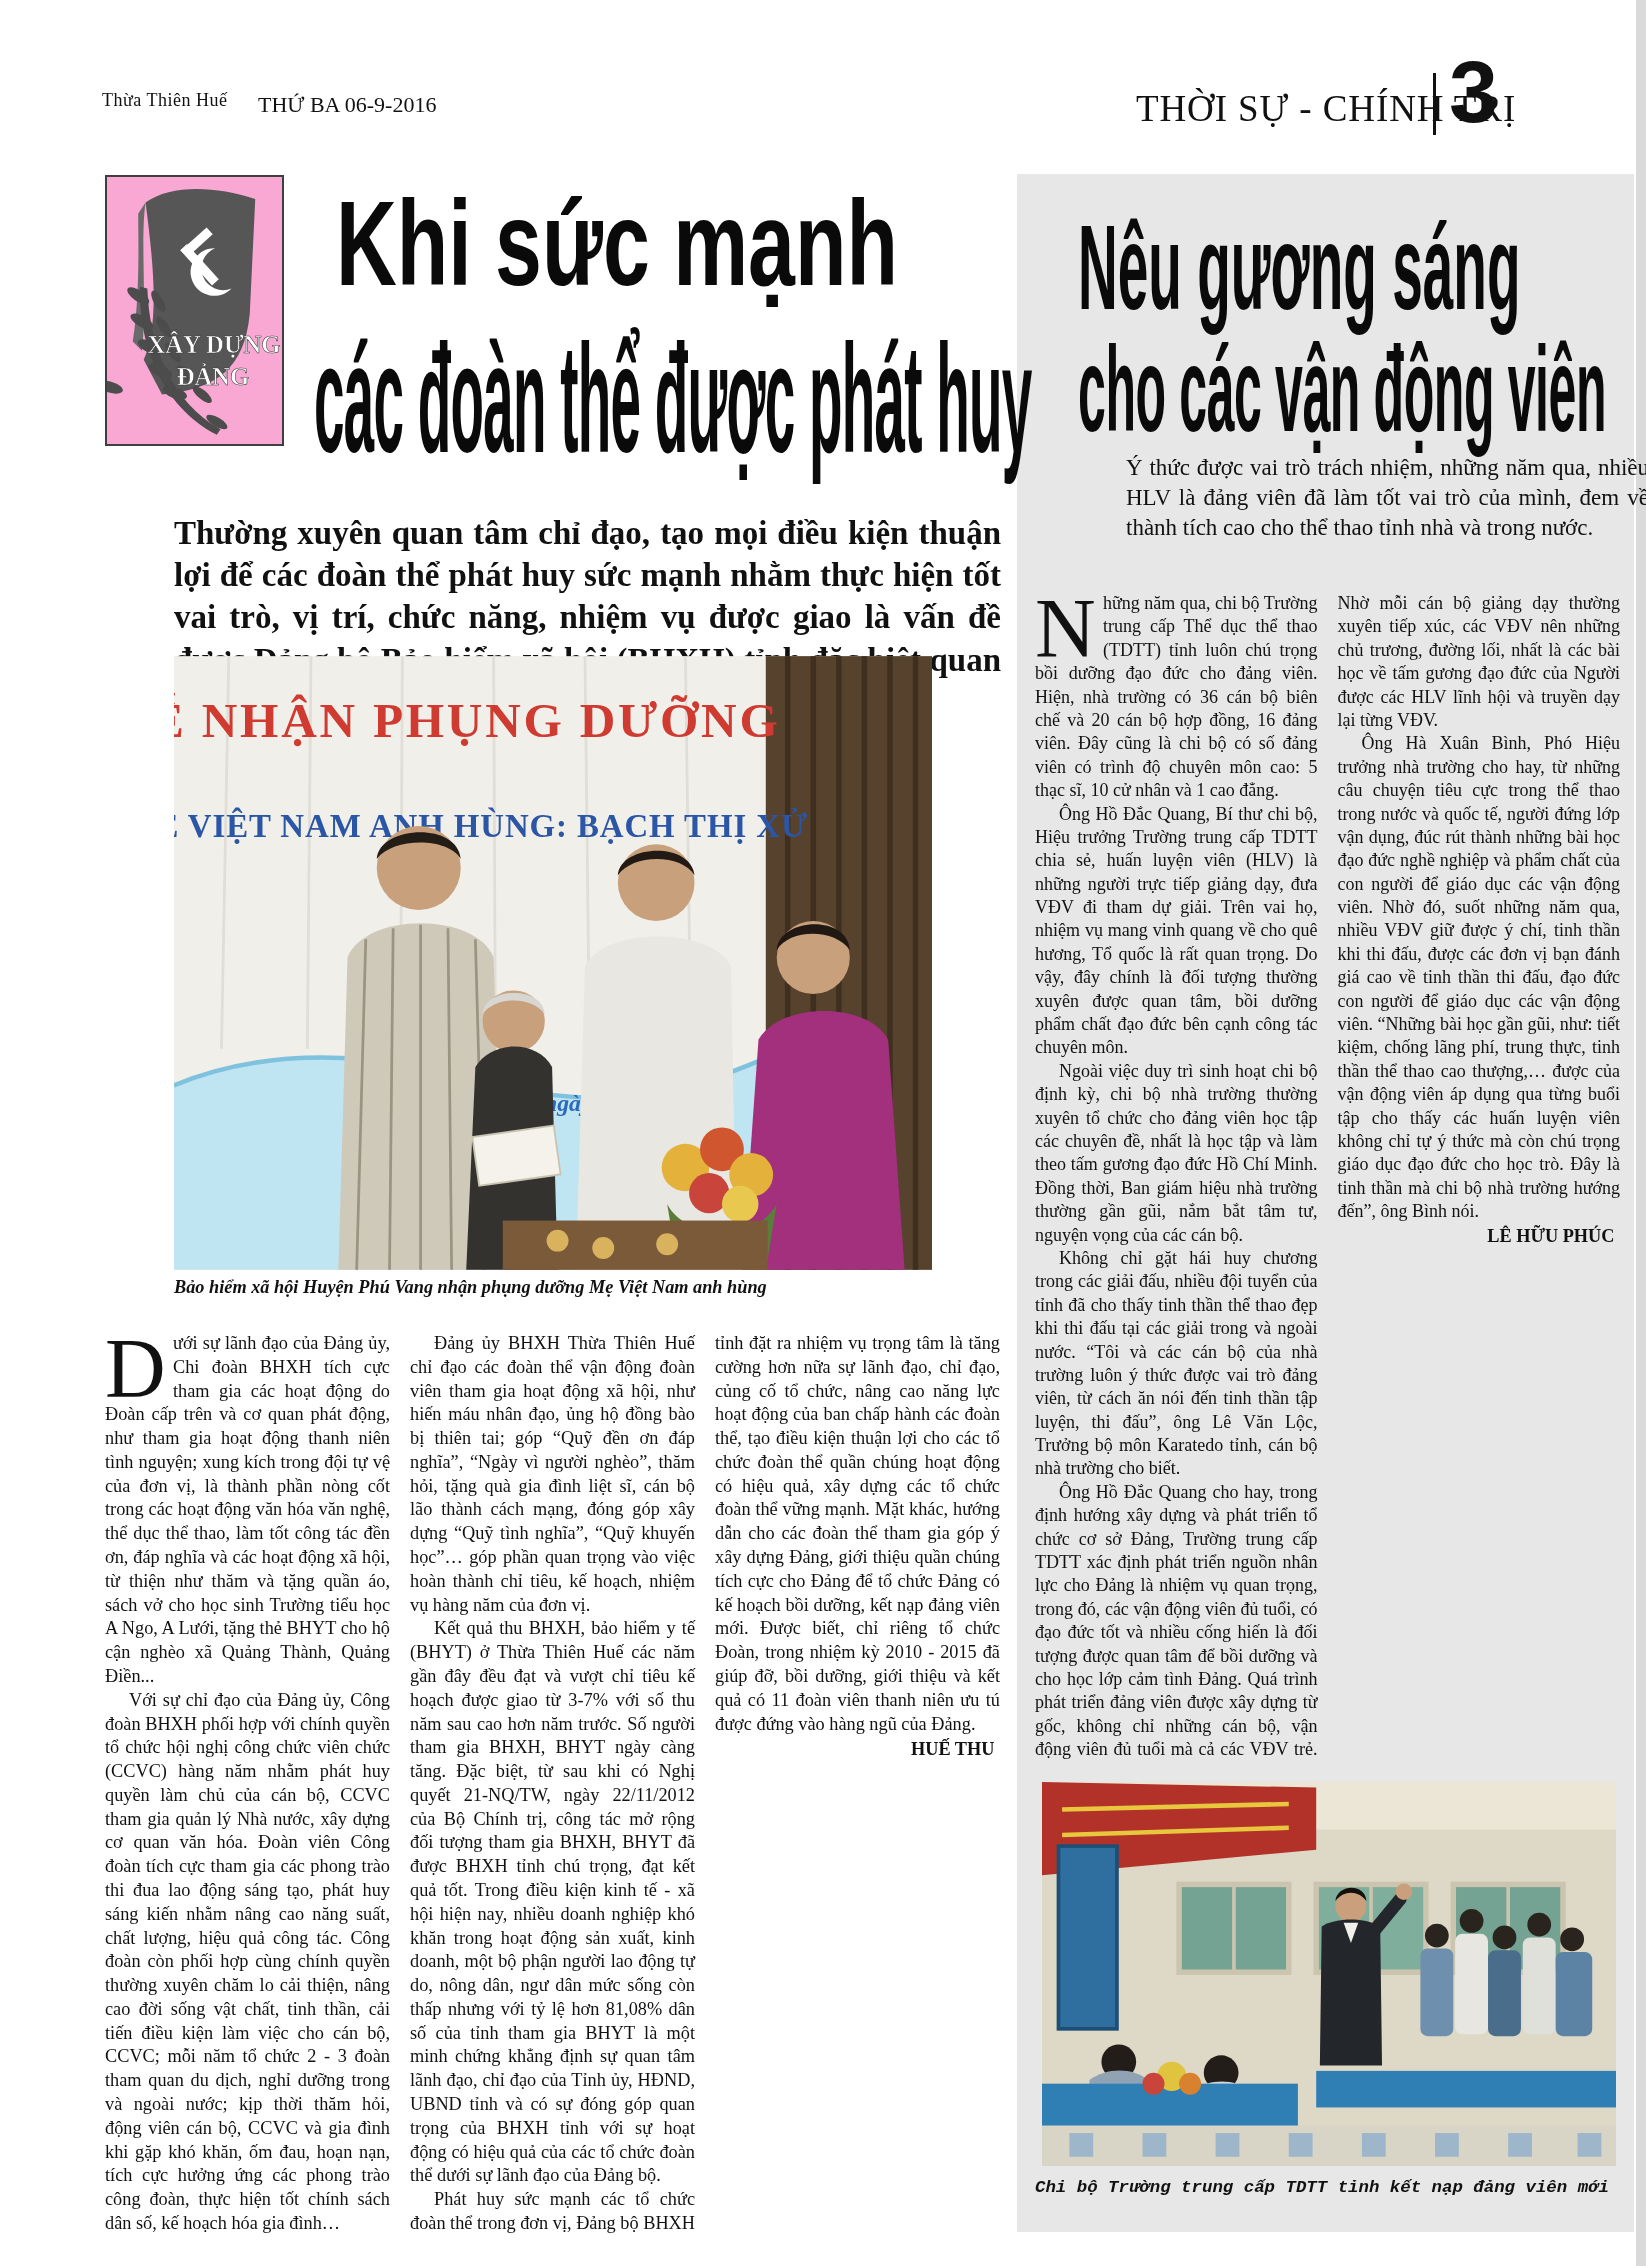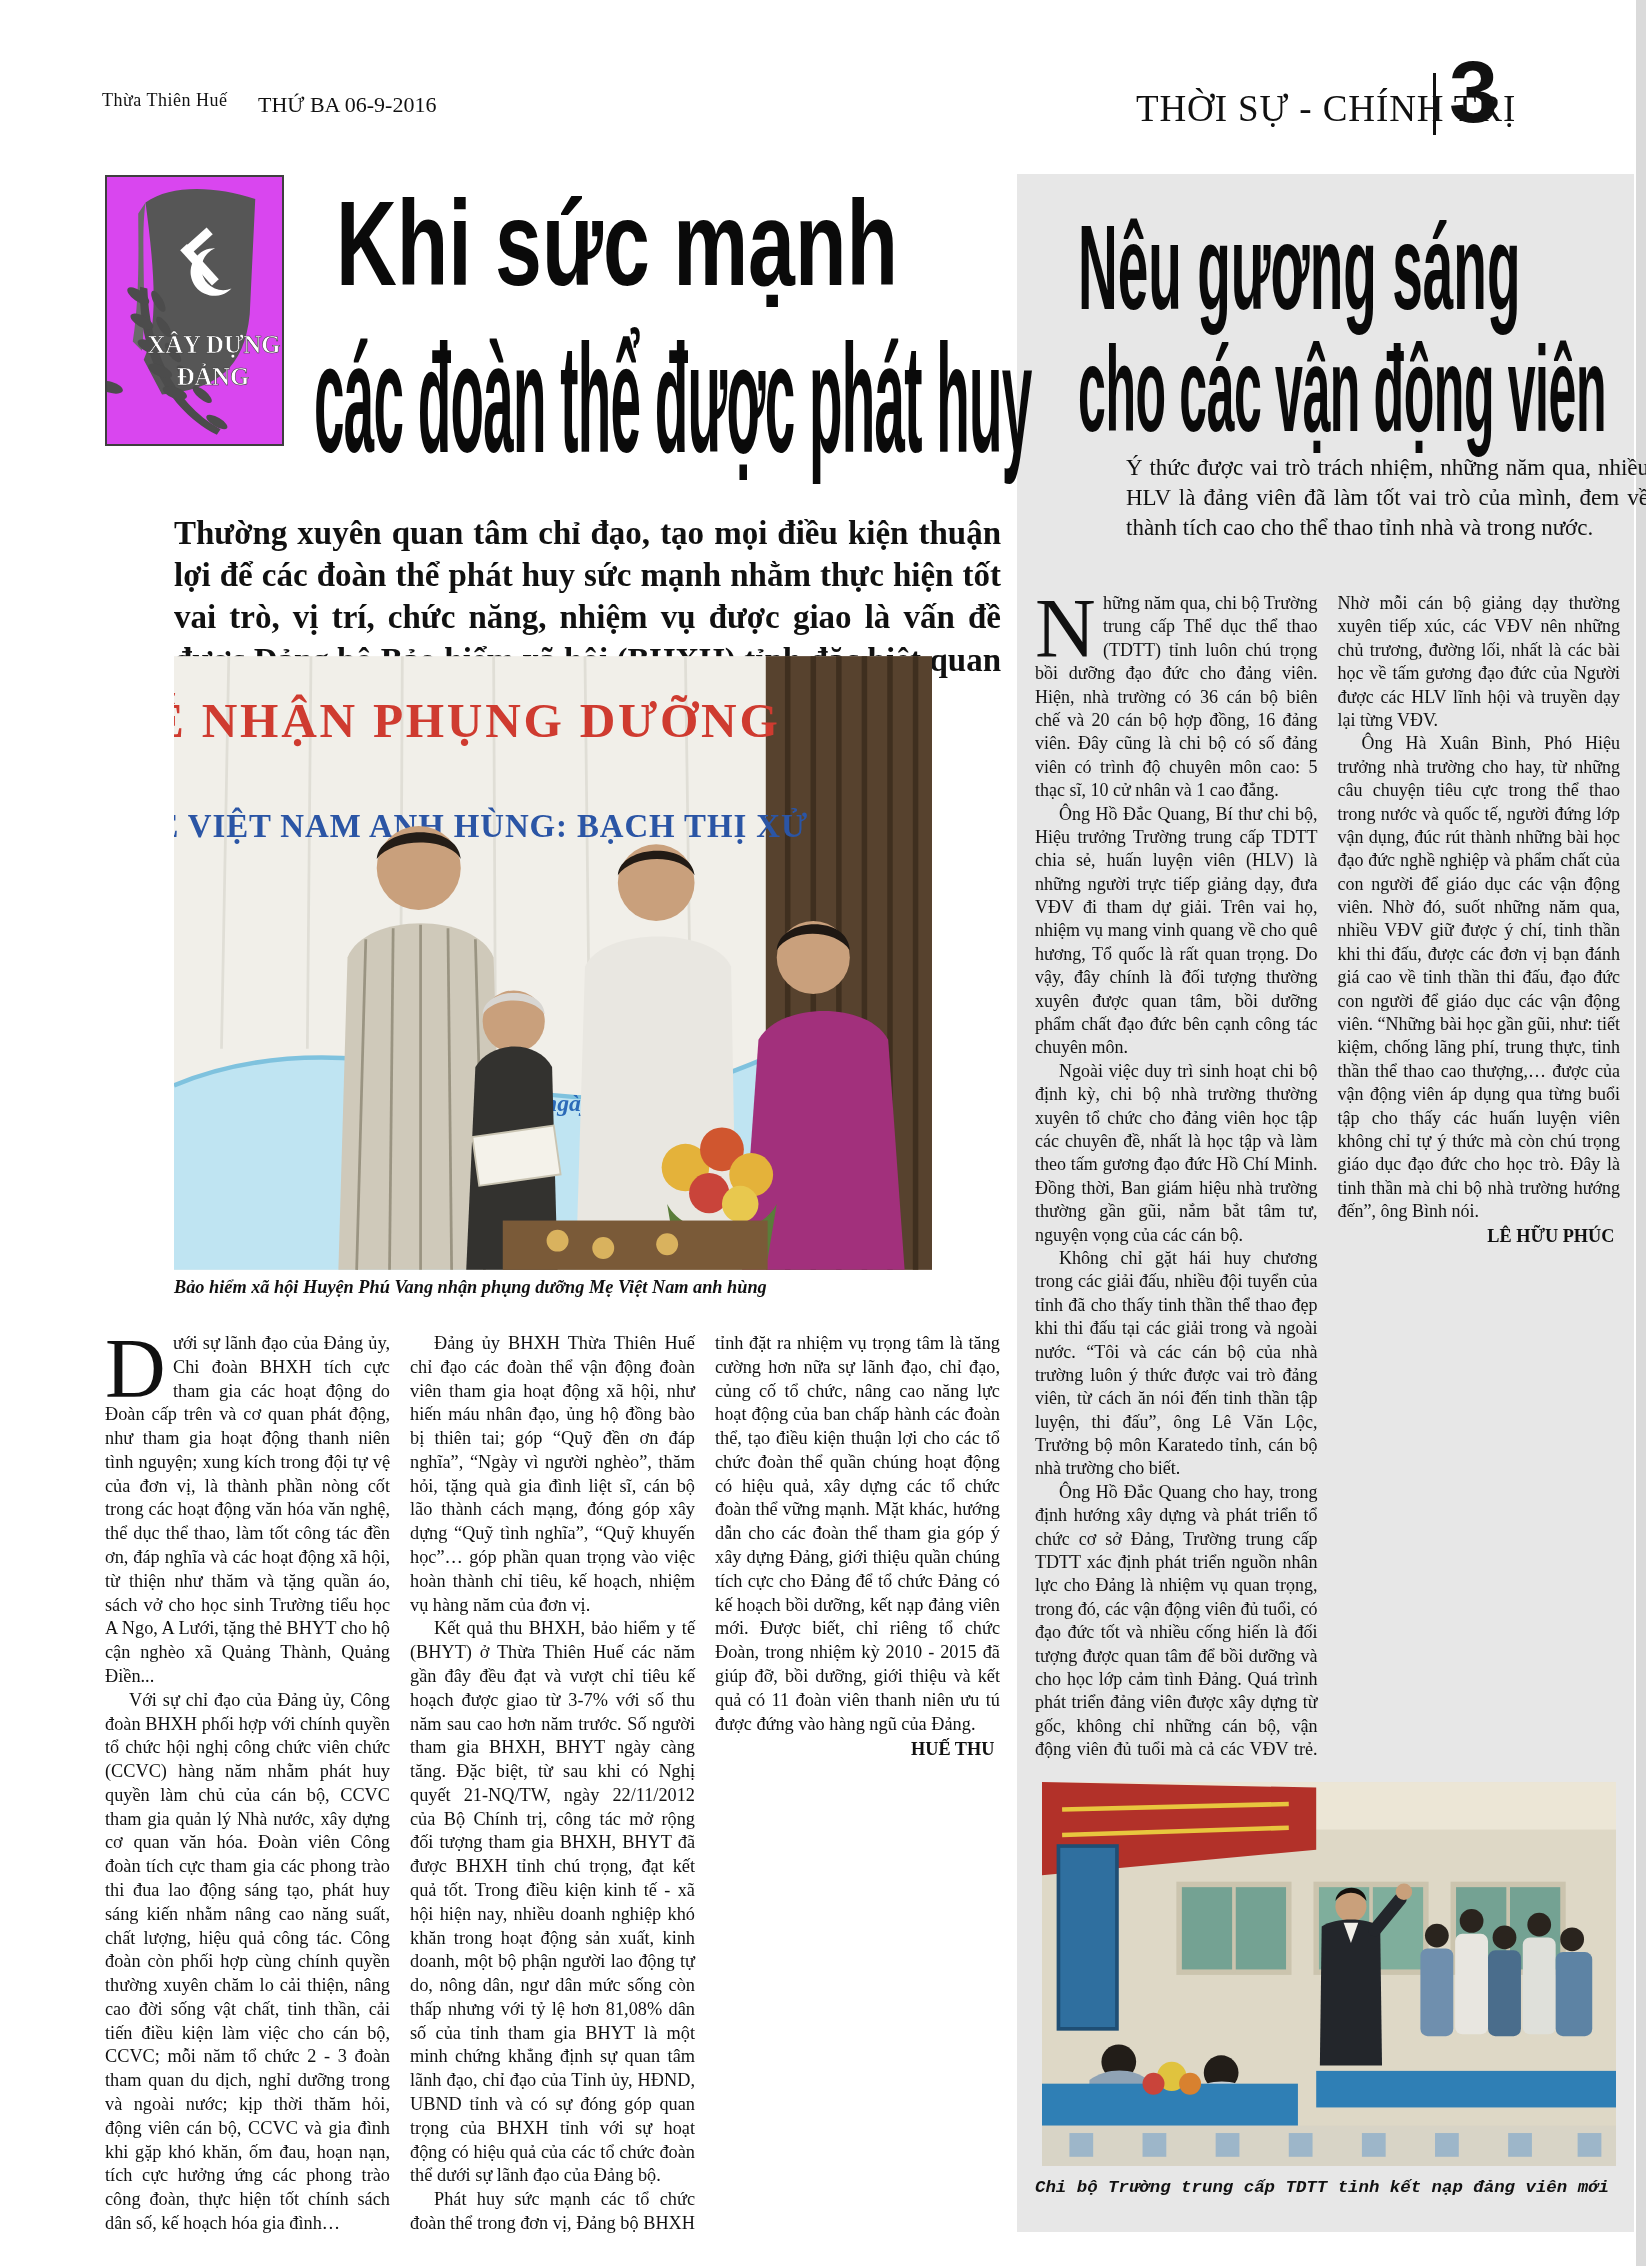--- a/index.html
+++ b/index.html
@@ -14,21 +14,21 @@
   .date{left:258px;top:92px;font-size:22px;}
   .section{left:1136px;top:87px;font-size:37px;letter-spacing:0.9px;}
   .pagebar{left:1433px;top:73px;width:2.7px;height:62px;background:#111;}
   .pagenum{left:1449px;top:48px;font-family:"Liberation Sans",sans-serif;font-size:88px;font-weight:bold;line-height:1;}
 
   
   .panel{left:1017px;top:174px;width:617px;height:2058px;background:#e7e7e7;}
   .edge-strip{right:0;top:0;width:11px;height:2267px;background:#dadada;}
 
   
-  .badge{left:105px;top:175px;width:179px;height:271px;background:#d946ef;border:2.7px solid #3f3f3f;box-sizing:border-box;}
+  .badge{left:105px;top:175px;width:179px;height:271px;background:#f9a8d4;border:2.7px solid #3f3f3f;box-sizing:border-box;}
 
   
   .hl{font-family:"Liberation Sans",sans-serif;font-weight:bold;color:#0a0a0a;white-space:nowrap;display:inline-block;transform-origin:0 0;line-height:1;}
   .hl-l1{left:336px;top:183px;font-size:108px;transform:scale(.78,1.12);}
   .hl-l2{left:314px;top:322px;font-size:137px;transform:scale(.40,1.12);letter-spacing:-1.8px;}
   .hr-l1{left:1078px;top:207px;font-size:110px;transform:scale(.50,1.10);}
   .hr-l2{left:1078px;top:329px;font-size:110px;transform:scale(.455,1.10);letter-spacing:-0.9px;}
 
   
   .lead-left{left:174px;top:512px;width:827px;font-size:33px;font-weight:bold;line-height:1.28;text-align:justify;}

